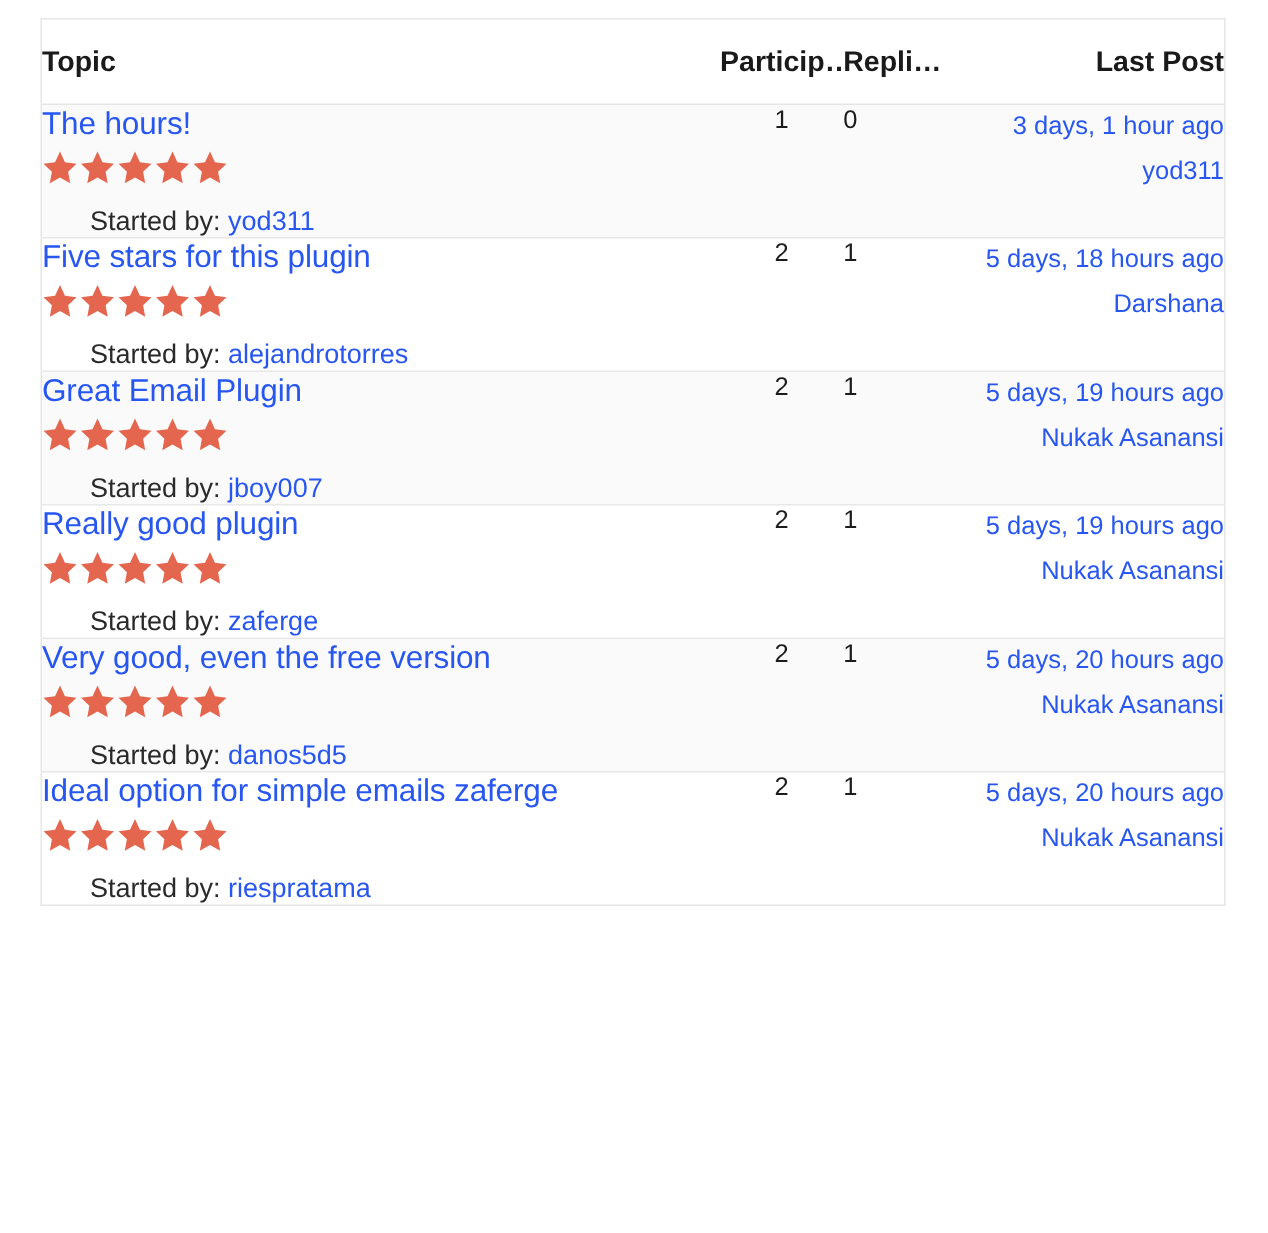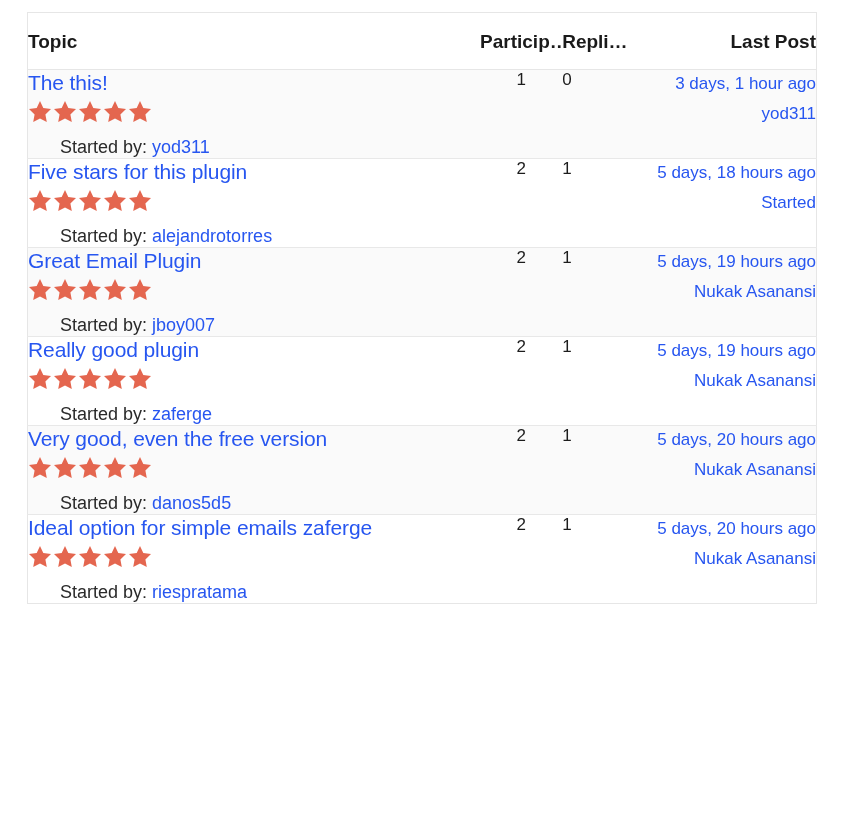--- a/index.html
+++ b/index.html
@@ -140,21 +140,21 @@
     <thead>
       <tr>
         <th class="col-topic">Topic</th>
         <th class="col-voices">Particip…</th>
         <th class="col-replies">Repli…</th>
         <th class="col-freshness">Last Post</th>
       </tr>
     </thead>
     <tbody id="topics-body">
         <tr class="topic-row odd">
-          <td class="cell-topic"><a class="topic-title" href="#">The this!</a><span class="stars" aria-label="5 stars"><svg width="24" height="23" viewBox="0 0 24 23" aria-hidden="true">
+          <td class="cell-topic"><a class="topic-title" href="#">The hours!</a><span class="stars" aria-label="5 stars"><svg width="24" height="23" viewBox="0 0 24 23" aria-hidden="true">
                 <polygon fill="#e4664f" points="12,1 15.3,8.1 23,9.1 17.4,14.5 18.8,22.1 12,18.4 5.2,22.1 6.6,14.5 1,9.1 8.7,8.1"></polygon>
               </svg><svg width="24" height="23" viewBox="0 0 24 23" aria-hidden="true">
                 <polygon fill="#e4664f" points="12,1 15.3,8.1 23,9.1 17.4,14.5 18.8,22.1 12,18.4 5.2,22.1 6.6,14.5 1,9.1 8.7,8.1"></polygon>
               </svg><svg width="24" height="23" viewBox="0 0 24 23" aria-hidden="true">
                 <polygon fill="#e4664f" points="12,1 15.3,8.1 23,9.1 17.4,14.5 18.8,22.1 12,18.4 5.2,22.1 6.6,14.5 1,9.1 8.7,8.1"></polygon>
               </svg><svg width="24" height="23" viewBox="0 0 24 23" aria-hidden="true">
                 <polygon fill="#e4664f" points="12,1 15.3,8.1 23,9.1 17.4,14.5 18.8,22.1 12,18.4 5.2,22.1 6.6,14.5 1,9.1 8.7,8.1"></polygon>
               </svg><svg width="24" height="23" viewBox="0 0 24 23" aria-hidden="true">
                 <polygon fill="#e4664f" points="12,1 15.3,8.1 23,9.1 17.4,14.5 18.8,22.1 12,18.4 5.2,22.1 6.6,14.5 1,9.1 8.7,8.1"></polygon>
               </svg></span><div class="started-by"><span>Started by:</span> <a class="author-link" href="#">yod311</a></div></td>
@@ -174,21 +174,21 @@
                 <polygon fill="#e4664f" points="12,1 15.3,8.1 23,9.1 17.4,14.5 18.8,22.1 12,18.4 5.2,22.1 6.6,14.5 1,9.1 8.7,8.1"></polygon>
               </svg><svg width="24" height="23" viewBox="0 0 24 23" aria-hidden="true">
                 <polygon fill="#e4664f" points="12,1 15.3,8.1 23,9.1 17.4,14.5 18.8,22.1 12,18.4 5.2,22.1 6.6,14.5 1,9.1 8.7,8.1"></polygon>
               </svg><svg width="24" height="23" viewBox="0 0 24 23" aria-hidden="true">
                 <polygon fill="#e4664f" points="12,1 15.3,8.1 23,9.1 17.4,14.5 18.8,22.1 12,18.4 5.2,22.1 6.6,14.5 1,9.1 8.7,8.1"></polygon>
               </svg></span><div class="started-by"><span>Started by:</span> <a class="author-link" href="#">alejandrotorres</a></div></td>
           <td class="cell-voices">2</td>
           <td class="cell-replies">1</td>
           <td class="cell-freshness">
             <a class="freshness-time" href="#">5 days, 18 hours ago</a>
-            <a class="freshness-author" href="#">Started</a>
+            <a class="freshness-author" href="#">Darshana</a>
           </td>
         </tr>
         <tr class="topic-row odd">
           <td class="cell-topic"><a class="topic-title" href="#">Great Email Plugin</a><span class="stars" aria-label="5 stars"><svg width="24" height="23" viewBox="0 0 24 23" aria-hidden="true">
                 <polygon fill="#e4664f" points="12,1 15.3,8.1 23,9.1 17.4,14.5 18.8,22.1 12,18.4 5.2,22.1 6.6,14.5 1,9.1 8.7,8.1"></polygon>
               </svg><svg width="24" height="23" viewBox="0 0 24 23" aria-hidden="true">
                 <polygon fill="#e4664f" points="12,1 15.3,8.1 23,9.1 17.4,14.5 18.8,22.1 12,18.4 5.2,22.1 6.6,14.5 1,9.1 8.7,8.1"></polygon>
               </svg><svg width="24" height="23" viewBox="0 0 24 23" aria-hidden="true">
                 <polygon fill="#e4664f" points="12,1 15.3,8.1 23,9.1 17.4,14.5 18.8,22.1 12,18.4 5.2,22.1 6.6,14.5 1,9.1 8.7,8.1"></polygon>
               </svg><svg width="24" height="23" viewBox="0 0 24 23" aria-hidden="true">

